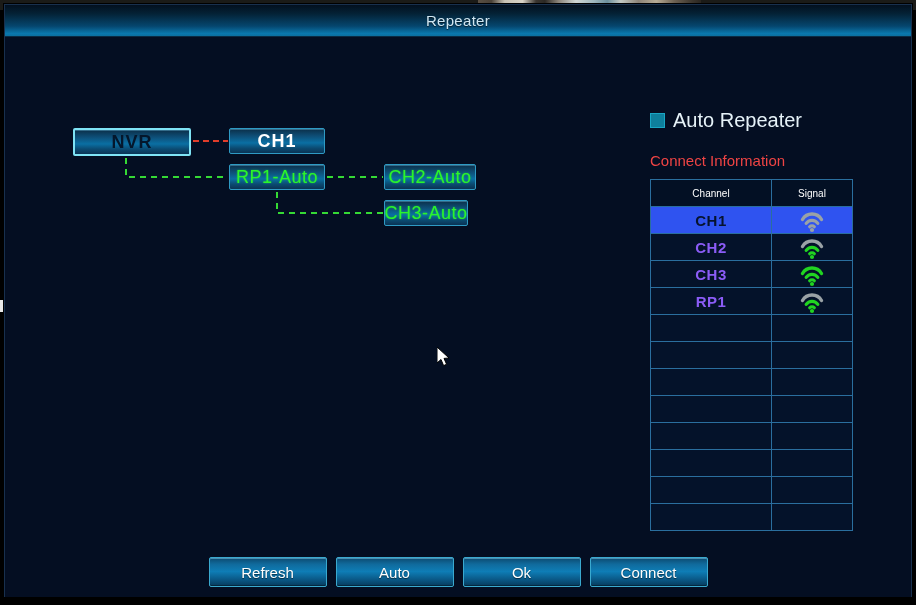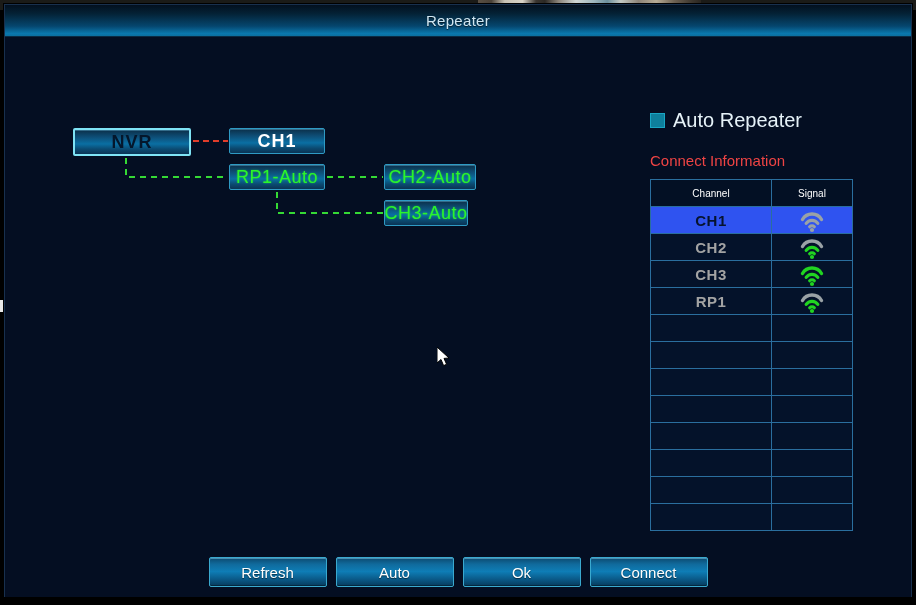--- a/index.html
+++ b/index.html
@@ -109,21 +109,21 @@
     background: #04122a;
     padding: 0;
   }
   #conn-table th {
     color: #ffffff;
     font-size: 10px;
     font-weight: normal;
     background: #031024;
   }
   #conn-table td.ch-cell {
-    color: #a3a3a3;
+    color: #8b5cf6;
     font-size: 15px;
     font-weight: bold;
     letter-spacing: 0.5px;
   }
   #conn-table tr.selected td {
     background: #2f53f0;
   }
   #conn-table tr.selected td.ch-cell { color: #06132e; }
   #conn-table col.c1 { width: 121px; }
   #conn-table col.c2 { width: 81px; }

